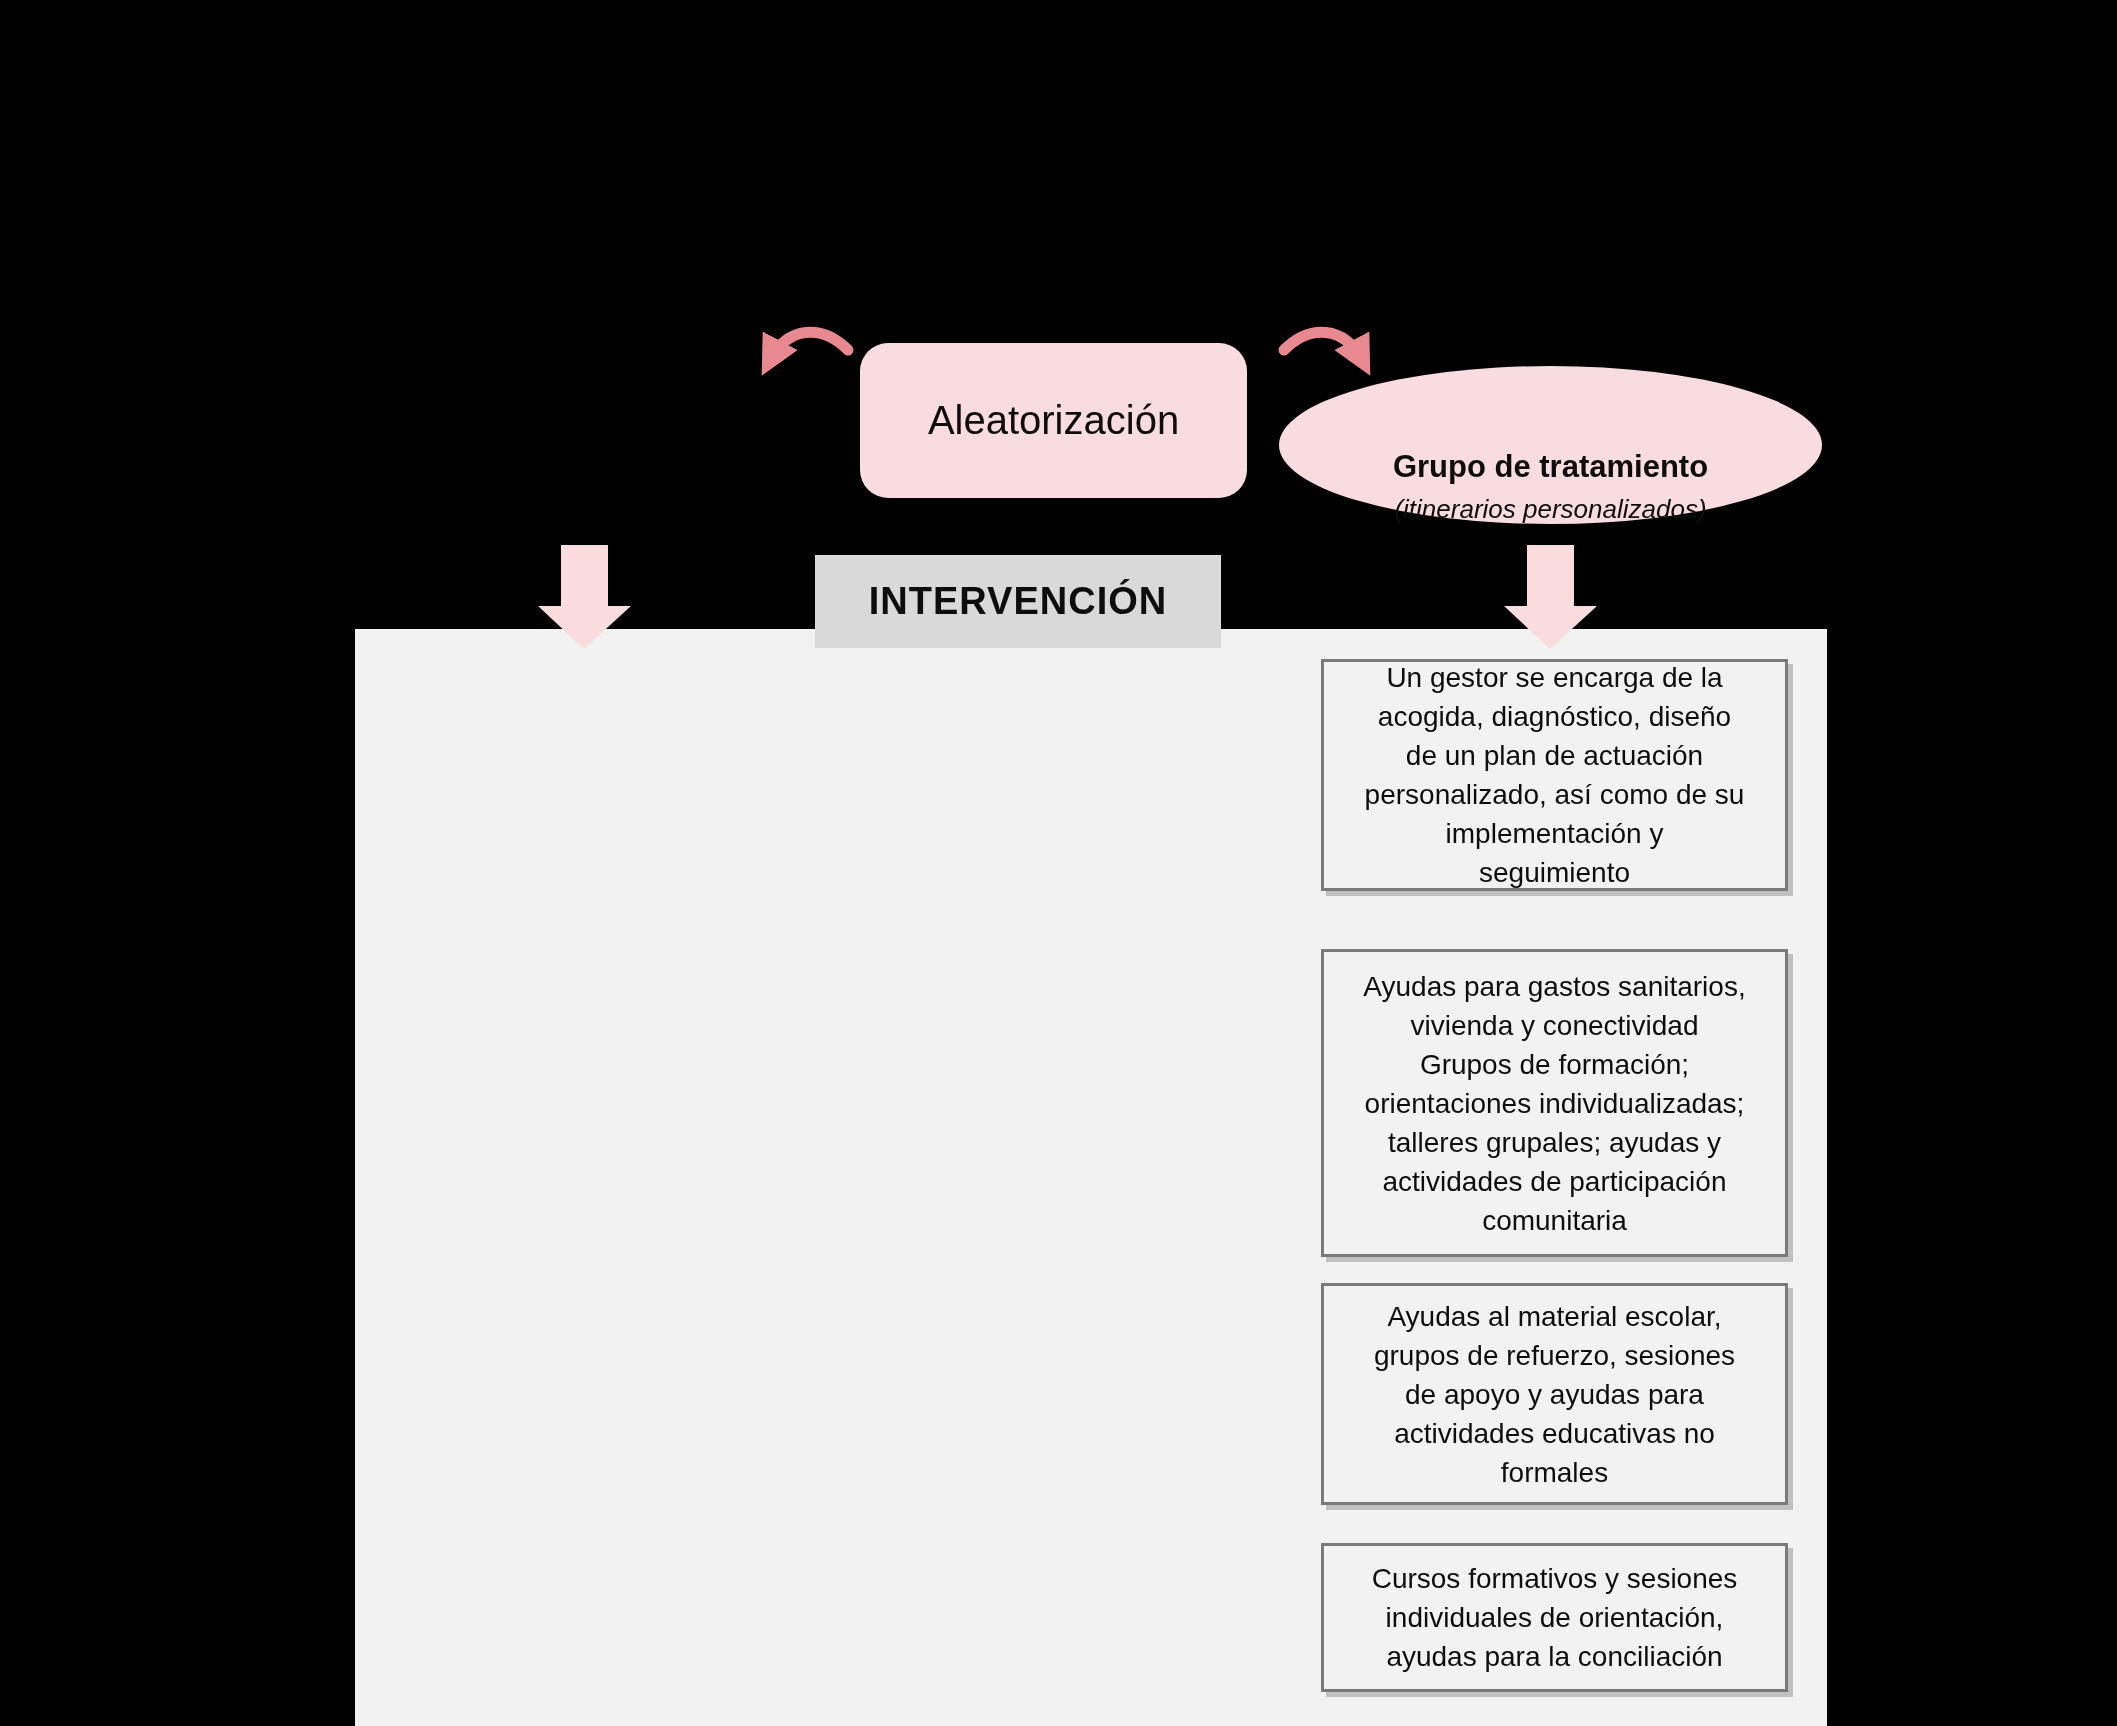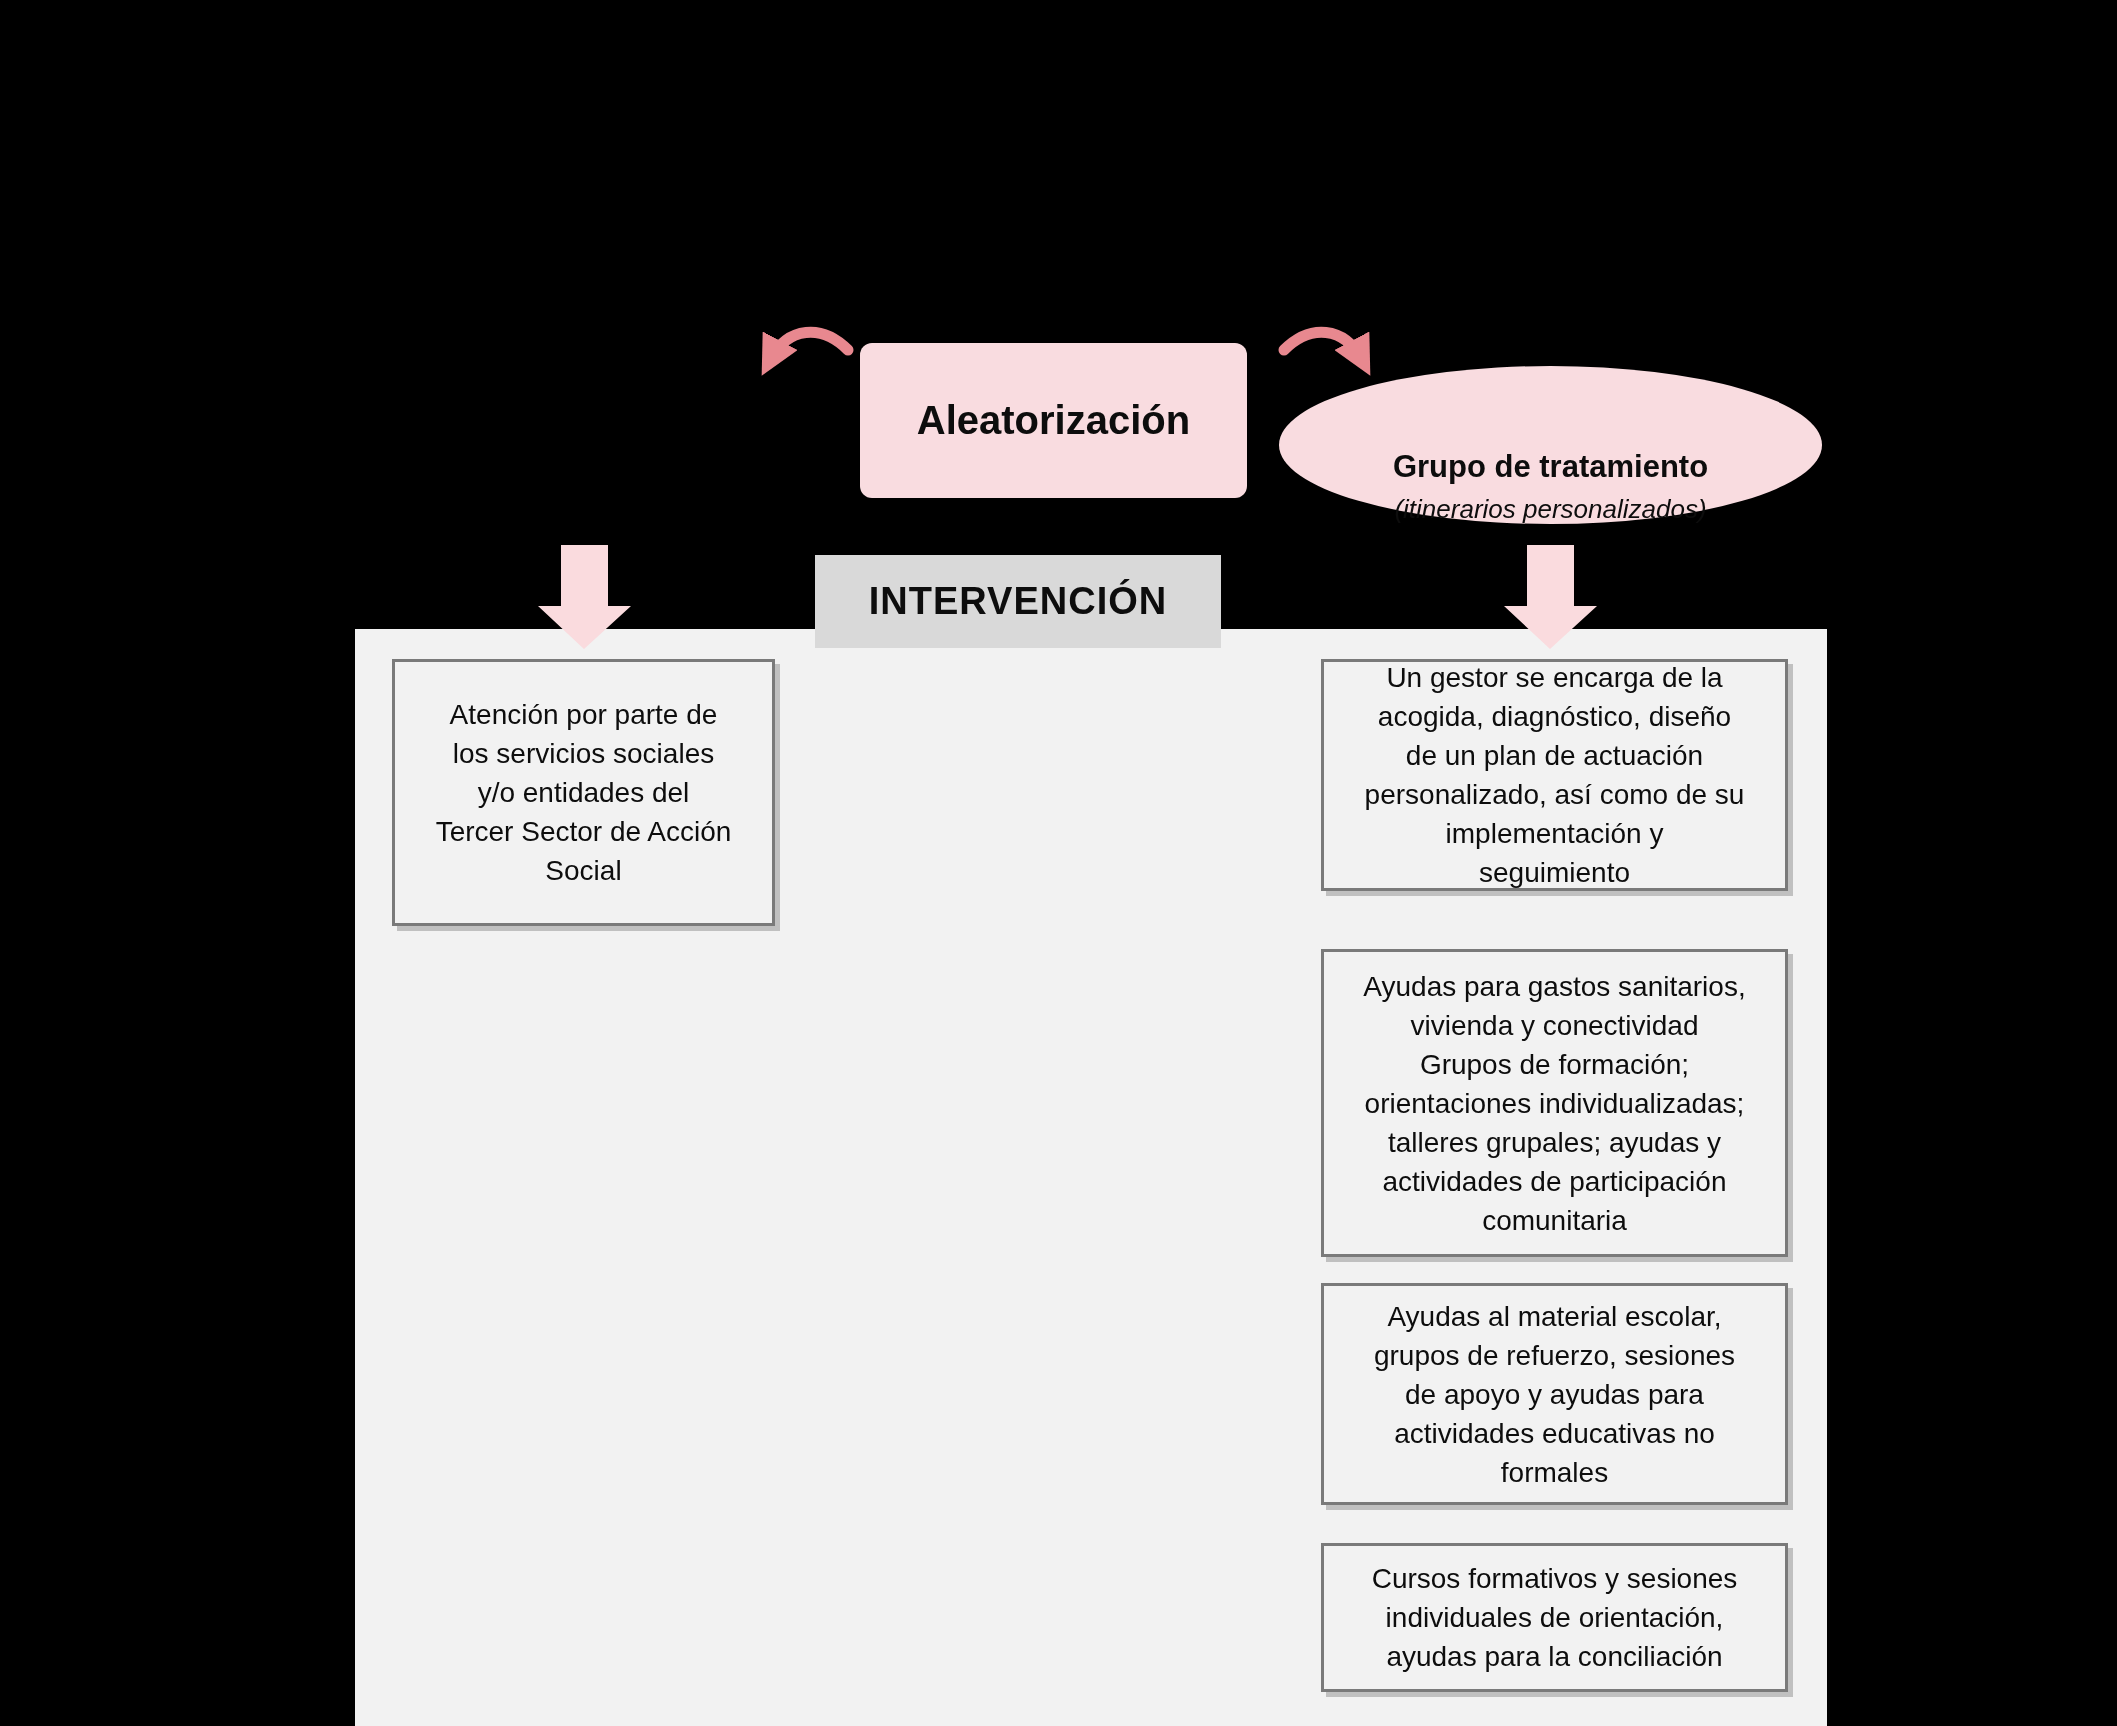--- a/index.html
+++ b/index.html
@@ -12,23 +12,23 @@
     font-family: "Liberation Sans", sans-serif;
     color: #0d0d0d;
   }
   .abs { position: absolute; }
   .panel {
     left: 355px; top: 629px; width: 1472px; height: 1097px;
     background: #f2f2f2;
   }
   .rand-box {
     left: 860px; top: 343px; width: 387px; height: 155px;
-    background: #f9dce0; border-radius: 12px;
+    background: #f9dce0; border-radius: 28px;
     display: flex; align-items: center; justify-content: center;
-    font-size: 40px; font-weight: bold;
+    font-size: 40px; font-weight: normal;
   }
   .ellipse {
     background: #f9dce0; border-radius: 50%;
     display: flex; flex-direction: column; align-items: center; justify-content: center;
     text-align: center;
   }
   .ellipse-left  { left: 346px;  top: 366px; width: 479px; height: 158px; }
   .ellipse-right { left: 1279px; top: 366px; width: 543px; height: 158px; justify-content: flex-end; }
   .ellipse .title { font-size: 31px; font-weight: bold; line-height: 1.25; }
   .ellipse .subtitle { font-size: 26px; font-style: italic; margin-top: 9px; line-height: 1.1; }
@@ -84,27 +84,20 @@
 
   <div class="abs ellipse ellipse-right">
     <span class="title">Grupo de tratamiento</span>
     <span class="subtitle">(itinerarios personalizados)</span>
   </div>
 
   <div class="abs intervention">
     <span>INTERVENCIÓN</span>
   </div>
 
-  <div class="abs content-box box-control">
-    <div class="box-text">Atención por parte de
-los servicios sociales
-y/o entidades del
-Tercer Sector de Acción
-Social</div>
-  </div>
 
   <div class="abs content-box box-treatment-0">
     <div class="box-text">Un gestor se encarga de la
 acogida, diagnóstico, diseño
 de un plan de actuación
 personalizado, así como de su
 implementación y
 seguimiento</div>
   </div>
   <div class="abs content-box box-treatment-1">

